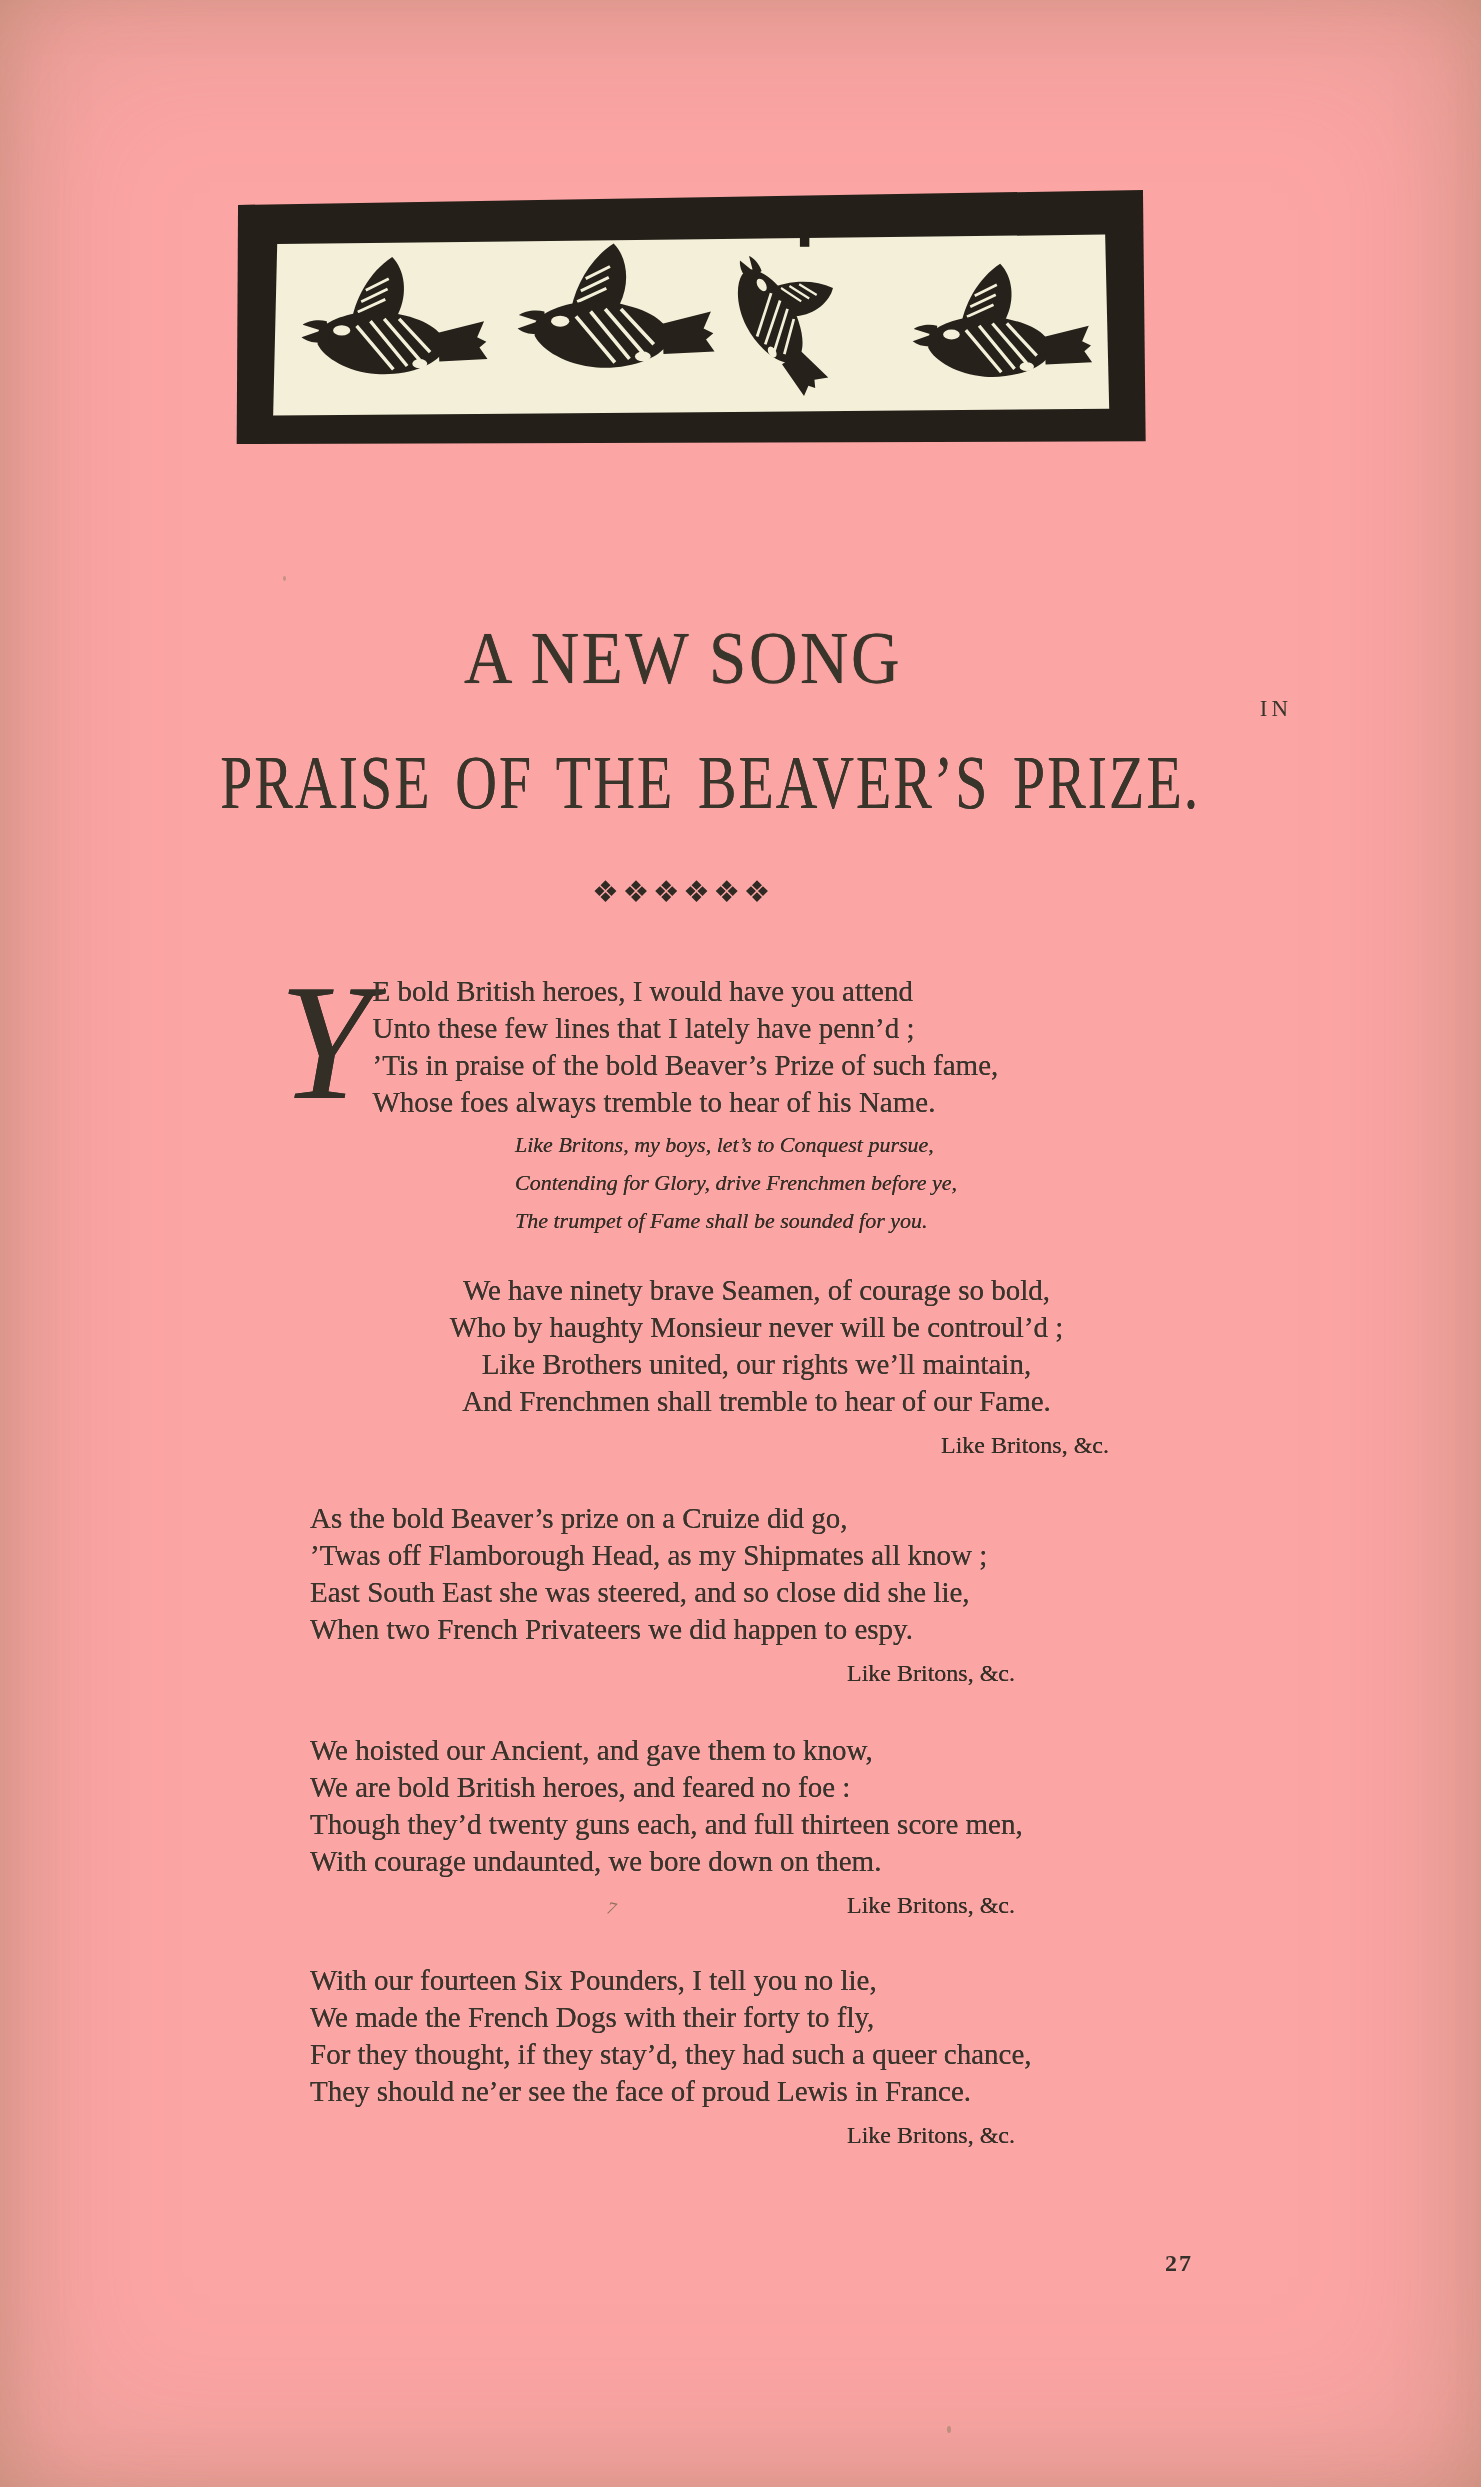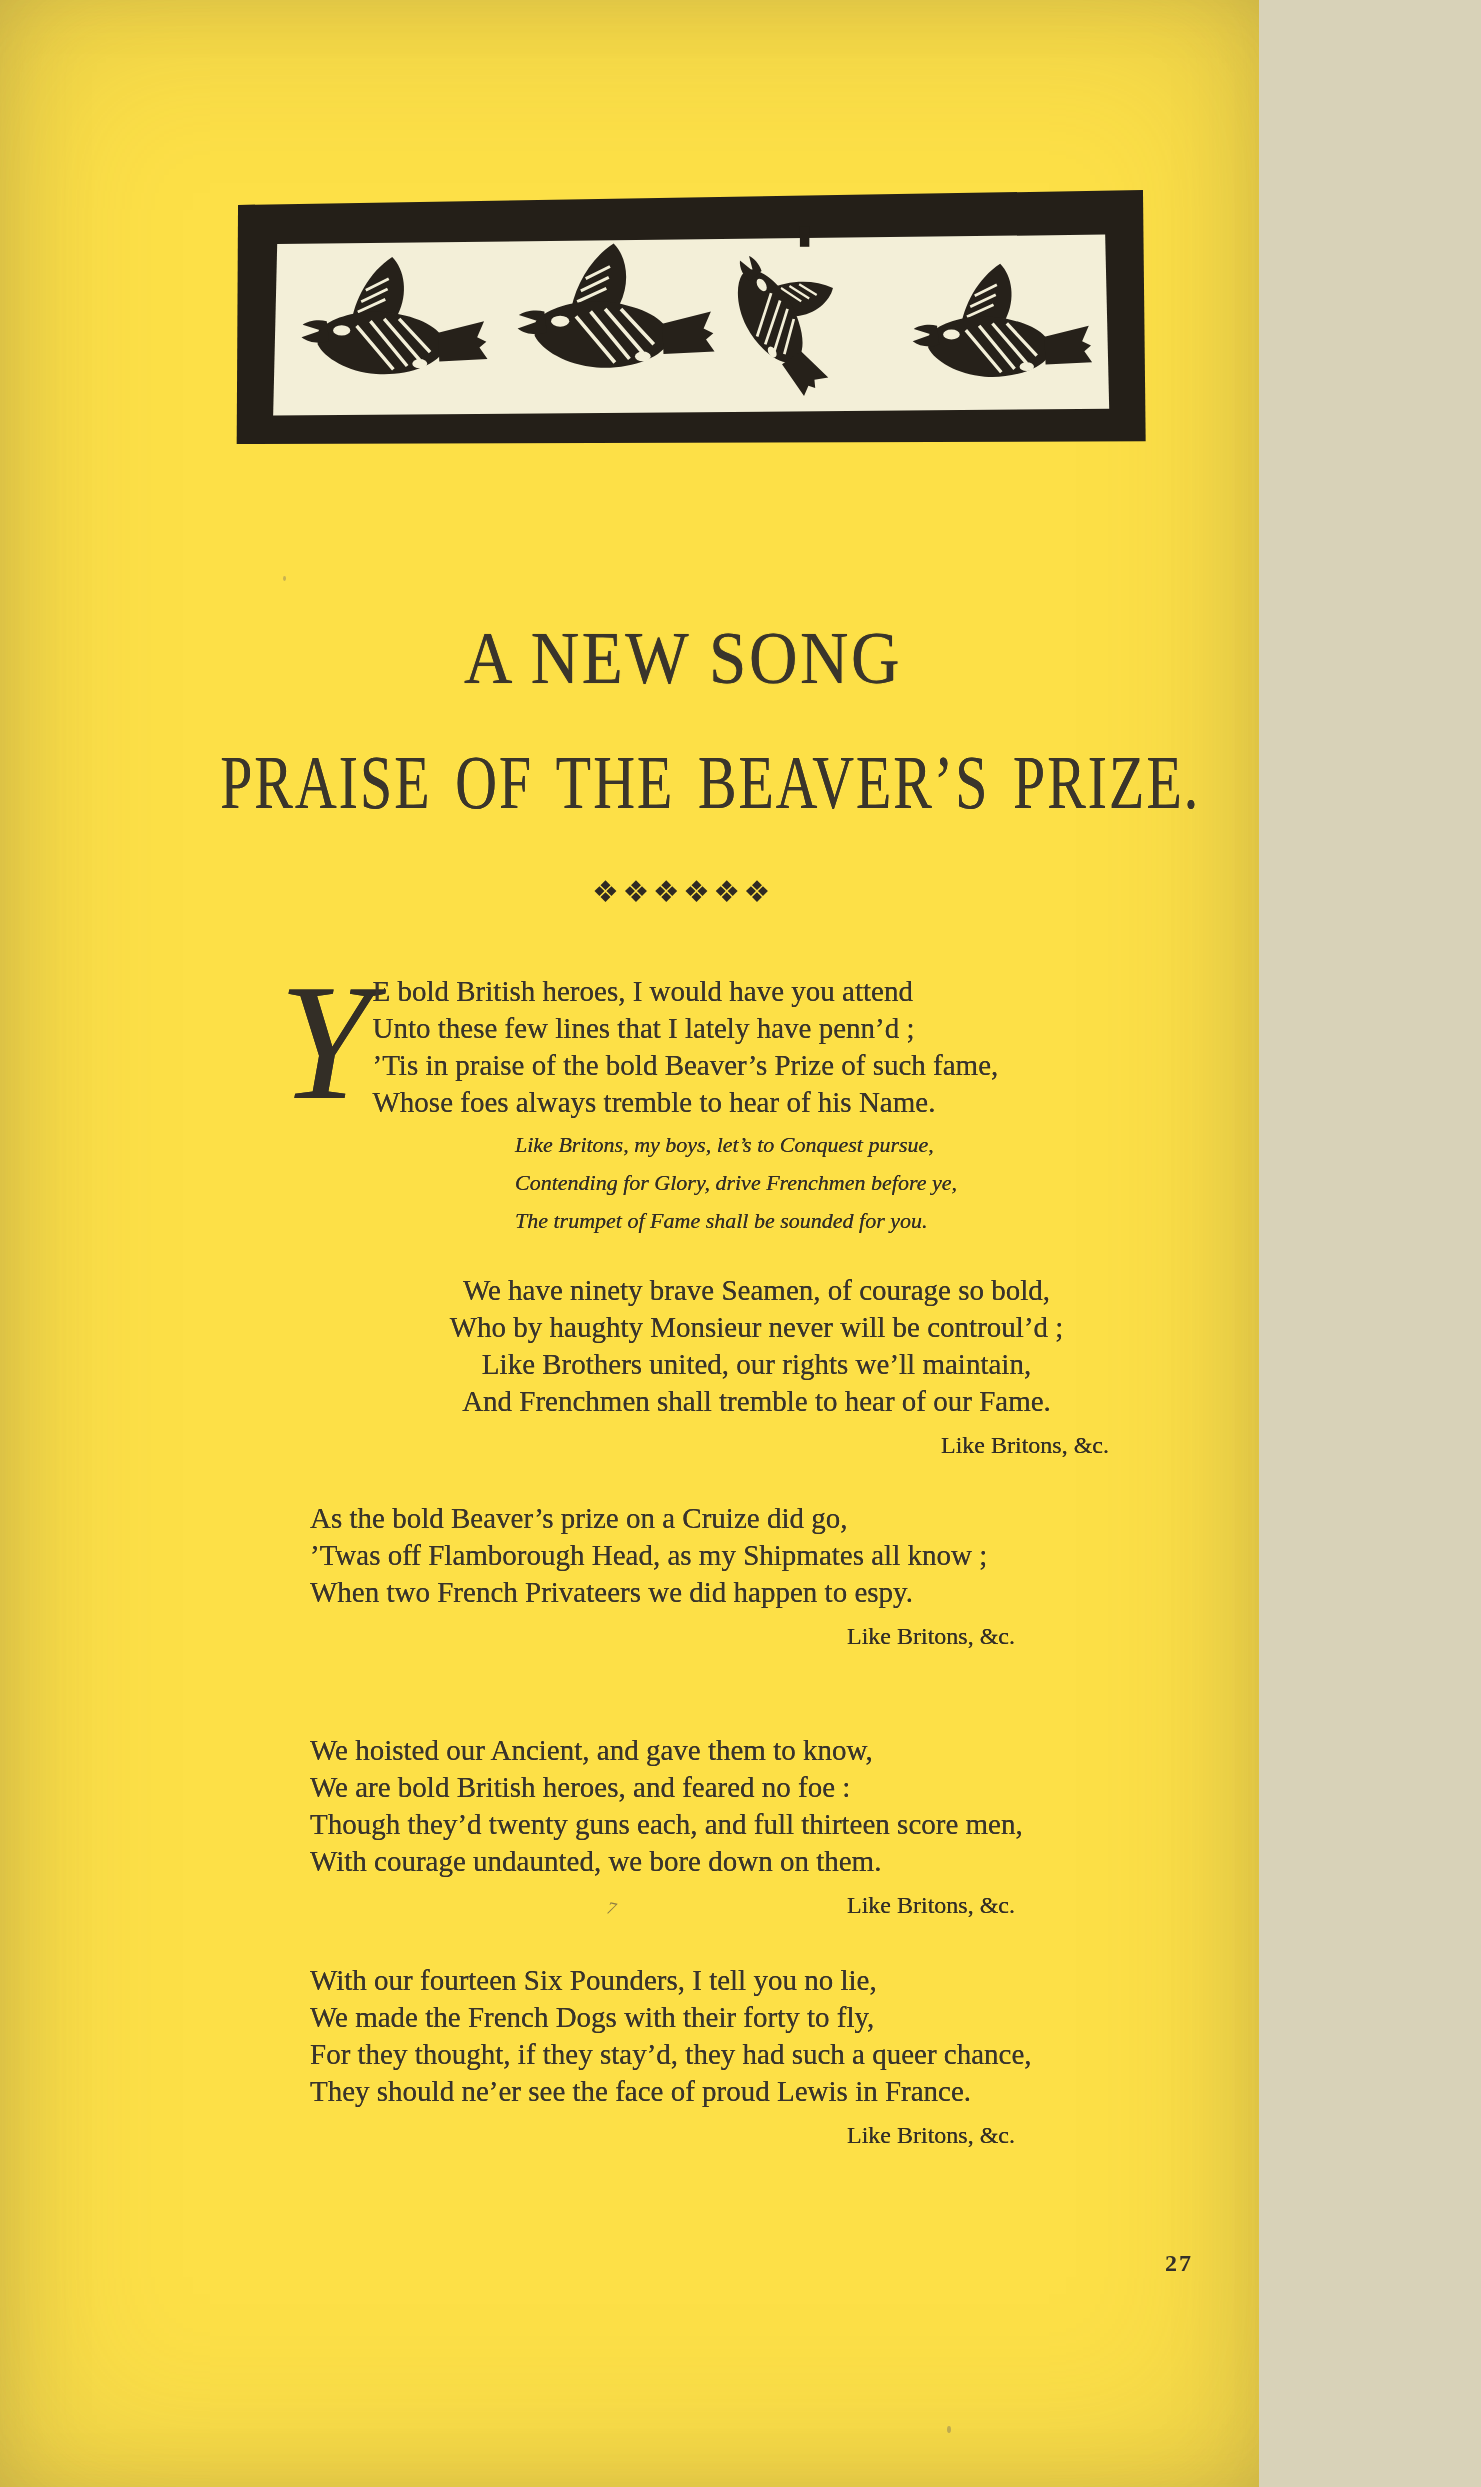--- a/index.html
+++ b/index.html
@@ -1,19 +1,19 @@
 <!DOCTYPE html>
 <html style="font-size:10.8px"><head>
 <meta charset="utf-8">
 <style>
   html,body{margin:0;padding:0;background:#d8d2b8;}
   .page{
     position:relative;
-    width:1259px;height:2487px;
-    background:#fde047;
+    width:1481px;height:2487px;
+    background:#fca5a5;
     font-family:"Liberation Serif", serif;
     color:#38332b;
     overflow:hidden;
   }
   .page::before{
     content:"";position:absolute;inset:0;pointer-events:none;
     box-shadow:
       inset 0 0 176px rgba(139,124,80,0.30),
       inset 34px 0 95px -41px rgba(120,105,60,0.28),
       inset -34px 0 95px -41px rgba(120,105,60,0.22);
@@ -105,20 +105,21 @@
     <div>We have ninety brave Seamen, of courage so bold,</div>
     <div>Who by haughty Monsieur never will be controul’d ;</div>
     <div>Like Brothers united, our rights we’ll maintain,</div>
     <div>And Frenchmen shall tremble to hear of our Fame.</div>
     <div class="refrain">Like Britons, &amp;c.</div>
   </div>
 
   <div class="stanza s3 poemtext">
     <div>As the bold Beaver’s prize on a Cruize did go,</div>
     <div>’Twas off Flamborough Head, as my Shipmates all know ;</div>
+    <div>East South East she was steered, and so close did she lie,</div>
     <div>When two French Privateers we did happen to espy.</div>
     <div class="refrain">Like Britons, &amp;c.</div>
   </div>
 
   <div class="stanza s4 poemtext">
     <div>We hoisted our Ancient, and gave them to know,</div>
     <div>We are bold British heroes, and feared no foe :</div>
     <div>Though they’d twenty guns each, and full thirteen score men,</div>
     <div>With courage undaunted, we bore down on them.</div>
     <div class="refrain">Like Britons, &amp;c.</div>

